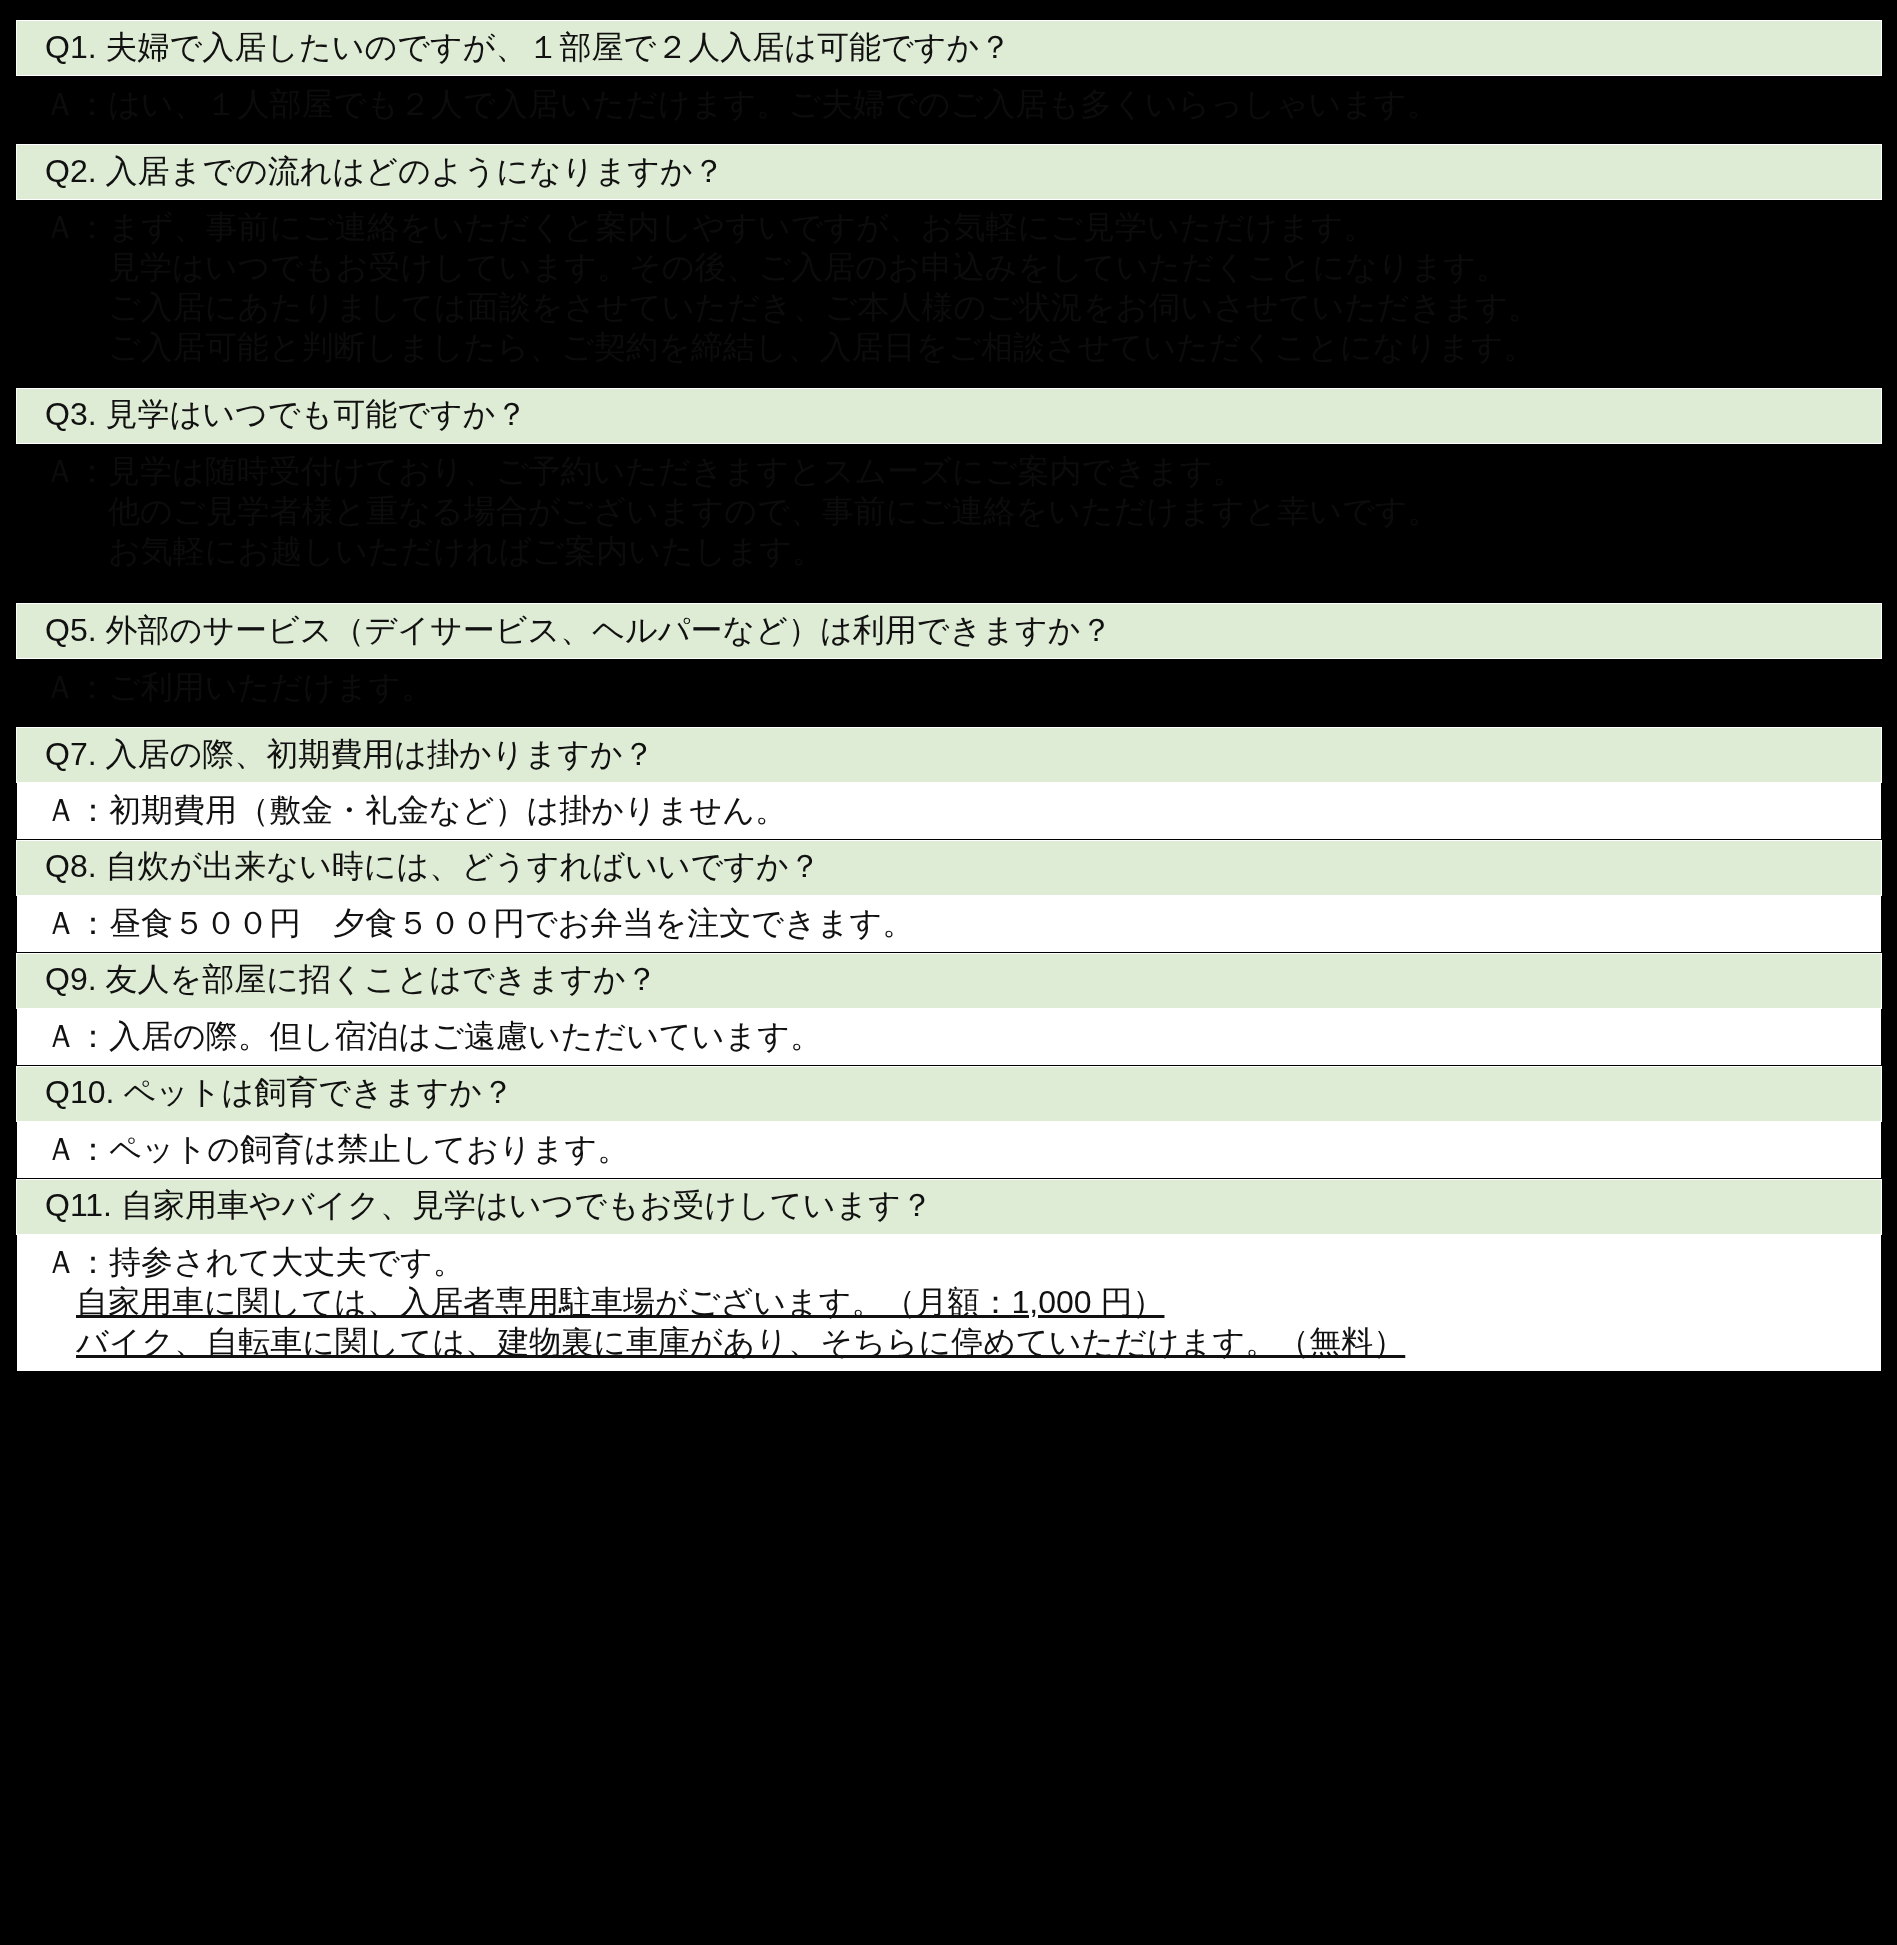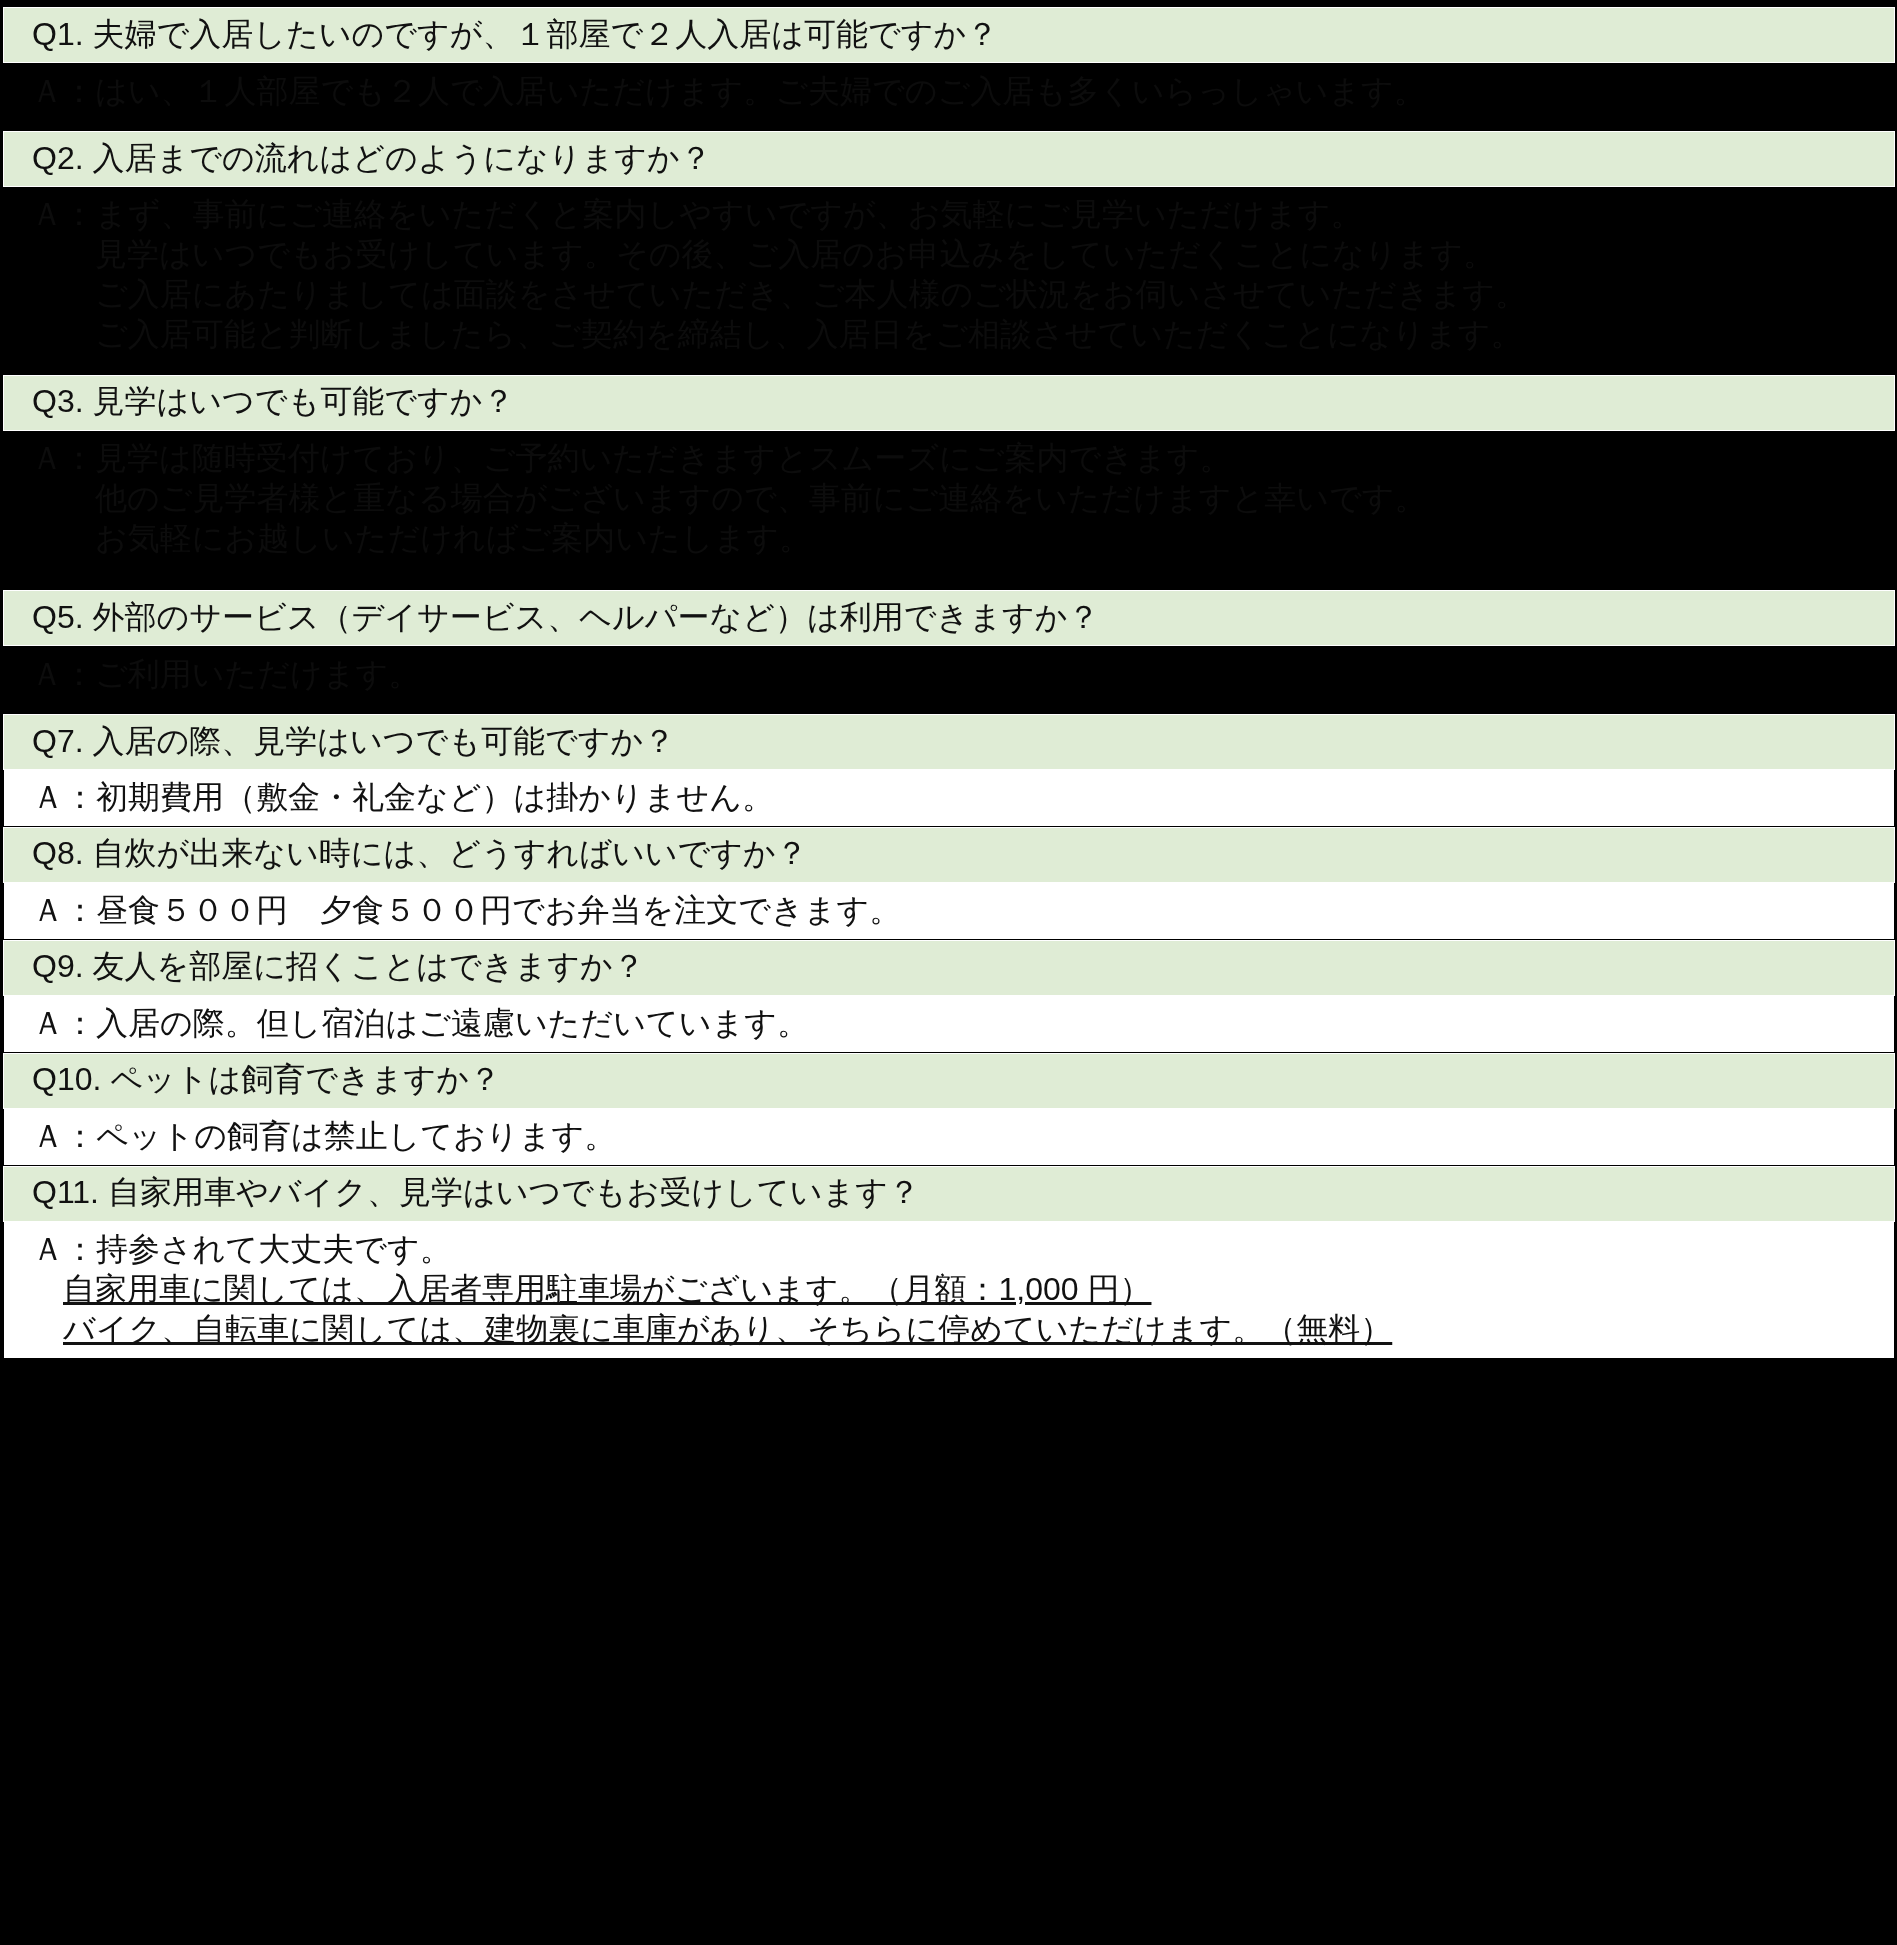--- a/index.html
+++ b/index.html
@@ -7,21 +7,21 @@
     padding: 0;
     background: #000000;
   }
   body {
     width: 1898px;
     font-family: "Liberation Sans", "DejaVu Sans", sans-serif;
   }
   .faq-sheet {
     width: 1898px;
     background: #000000;
-    padding: 3px;
+    padding: 16px;
     box-sizing: border-box;
   }
   .row {
     display: block;
     width: 100%;
     box-sizing: border-box;
   }
   .q-row {
     background: #dfecd5;
     border: 1.1px solid #ffffff;
@@ -135,21 +135,21 @@
     <div class="row a-row hidden-a">
       <span class="a-text">Ａ：ご利用いただけます。</span>
     </div>
   </div>
 
   <div class="spacer"></div>
 
 
   <div class="block-group">
     <div class="row q-row">
-      <span class="q-text">Q7. 入居の際、見学はいつでも可能ですか？</span>
+      <span class="q-text">Q7. 入居の際、初期費用は掛かりますか？</span>
     </div>
     <div class="row a-row">
       <span class="a-text">Ａ：初期費用（敷金・礼金など）は掛かりません。</span>
     </div>
   </div>
 
   <div class="block-group">
     <div class="row q-row">
       <span class="q-text">Q8. 自炊が出来ない時には、どうすればいいですか？</span>
     </div>

